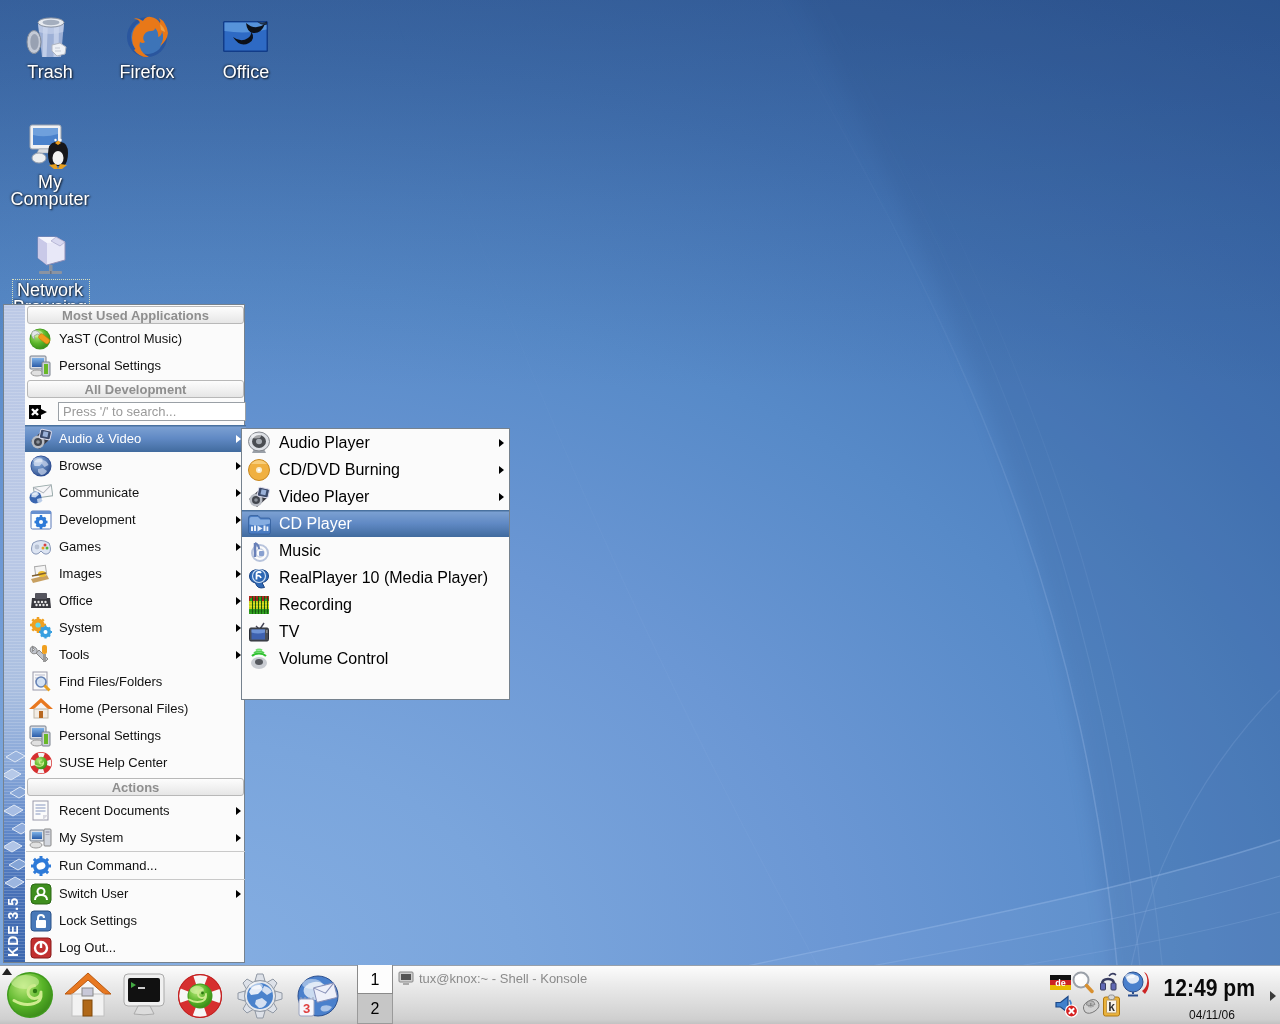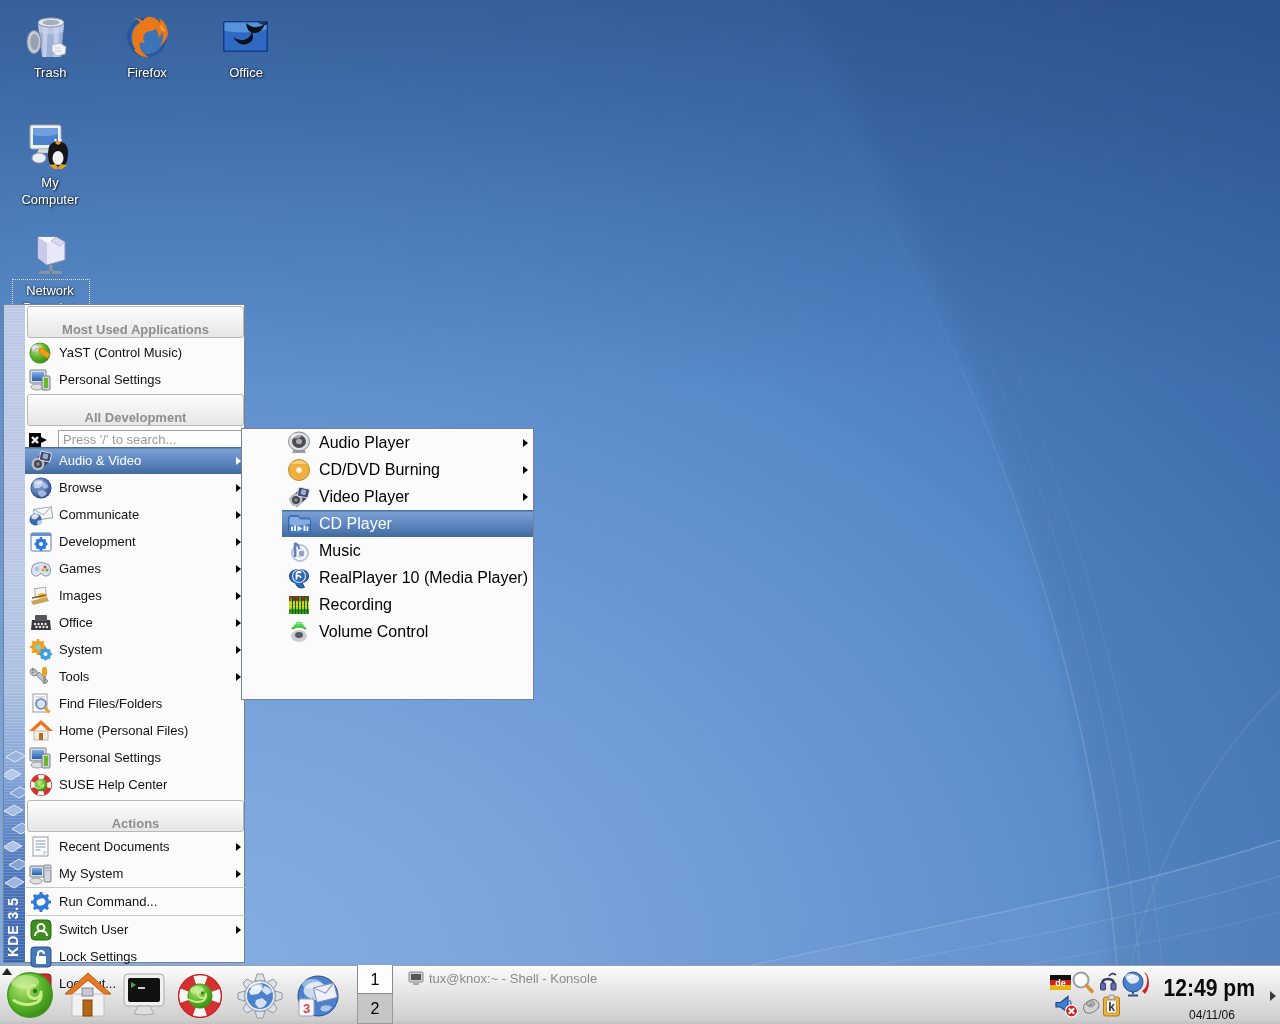--- a/index.html
+++ b/index.html
@@ -2,66 +2,66 @@
 <html><head>
 <meta charset="utf-8">
 <style>
 html,body{margin:0;padding:0;width:1280px;height:1024px;overflow:hidden;
   font-family:"Liberation Sans", sans-serif;}
 #desk{position:absolute;left:0;top:0;width:1280px;height:1024px;overflow:hidden;
   background:
    linear-gradient(180deg, rgba(18,42,85,.26) 0%, rgba(18,42,85,.10) 20%, rgba(18,42,85,0) 38%),
    radial-gradient(170% 150% at 15% 95%, #85aee2 0%, #7aa5dc 15%, #6b97d4 30%, #578ac8 45%, #4677b8 60%, #3a68aa 75%, #2f5c9e 90%, #2c599b 100%);
 }
-.di{position:absolute;width:100px;text-align:center;color:#fff;font-size:13px;
+.di{position:absolute;width:100px;text-align:center;color:#fff;font-size:18px;
   text-shadow:1px 1px 2px rgba(0,0,0,.85), -1px -1px 2px rgba(0,0,0,.35);line-height:17px;}
 .di svg{display:block;margin:0 auto 2px auto;}
 
 #kmenu{position:absolute;left:3px;top:304px;width:242px;height:659px;
   background:#fbfbfb;border:1px solid #76828e;box-sizing:border-box;z-index:5;}
 #sbar{position:absolute;left:0;top:0;width:21px;height:100%;
   background:
    repeating-linear-gradient(180deg, rgba(255,255,255,.16) 0 1px, rgba(255,255,255,0) 1px 3px),
    linear-gradient(180deg,#bcc9e6 0%,#b8c7e5 40%,#aabfe0 58%,#88a7d8 70%,#5f87c8 80%,#466fb6 90%,#3c67ae 100%);
   overflow:hidden;}
 #sbar .kde{position:absolute;left:1px;bottom:5px;
   writing-mode:vertical-rl;transform:rotate(180deg);
   color:#fff;font-weight:bold;font-size:14px;letter-spacing:1px;}
 #kc{position:absolute;left:21px;top:0;width:221px;height:100%;font-size:13px;color:#111;}
 .mh{height:15px;margin:1px 2px 1px 2px;border:1px solid #b8b8b8;border-radius:3px;
   background:linear-gradient(180deg,#fdfdfd,#e6e6e6);
-  text-align:center;font-weight:bold;color:#8e8e8e;padding-top:15px;}
+  text-align:center;font-weight:bold;color:#8e8e8e;padding-top:1px;}
 .mi{height:27px;display:flex;align-items:center;position:relative;}
 .mi .ic{width:24px;height:24px;margin-left:4px;flex:0 0 24px;}
 .mi .tx{margin-left:6px;white-space:nowrap;}
 .mi.sel{background:linear-gradient(180deg,#49719f 0,#49719f 1px,#7ba0d2 2px,#6089c4 50%,#416b9e 100%);color:#fff;}
 .arr:after{content:"";position:absolute;right:5px;top:50%;margin-top:-4px;
   border-left:5px solid #000;border-top:4px solid transparent;border-bottom:4px solid transparent;}
 .mi.sel.arr:after{border-left-color:#fff;}
 .msep{height:1px;background:#c9c9c9;margin:0 1px;}
-#srch{height:20px;position:relative;border-radius:9px;}
+#srch{height:26px;position:relative;border-radius:9px;}
 #srch svg{position:absolute;left:3px;top:3px;}
 #srch .box{position:absolute;left:33px;top:3px;width:182px;height:17px;
   border:1px solid #9aa0a6;background:#fff;color:#9a9a9a;font-size:13px;
   padding-left:4px;line-height:17px;}
 
-#sub{position:absolute;left:241px;top:428px;width:293px;height:272px;
-  background:#fbfbfb;border:1px solid #76828e;box-sizing:border-box;z-index:6;padding-left:40px;}
+#sub{position:absolute;left:241px;top:428px;width:269px;height:272px;
+  background:#fbfbfb;border:1px solid #76828e;box-sizing:border-box;z-index:6;}
 
 #panel{position:absolute;left:0;top:965px;width:1280px;height:59px;
   background:linear-gradient(180deg,#fcfcfc 0%,#ececec 30%,#dcdcdc 65%,#cfcfcf 92%,#c2c2c2 100%);
   border-top:1px solid #98a0aa;box-sizing:border-box;z-index:4;}
 .pic{position:absolute;top:973px;z-index:5;}
 #pager{position:absolute;left:357px;top:965px;width:37px;height:59px;z-index:5;
   font-size:16px;color:#000;}
 #pager .p1{position:absolute;left:0;top:0;width:36px;height:29px;background:#fdfdfd;
   border:1px solid #8a8a8a;border-top:none;text-align:center;line-height:29px;box-sizing:border-box;}
 #pager .p2{position:absolute;left:0;top:29px;width:36px;height:30px;background:#c6c6c6;
   border:1px solid #9a9a9a;border-top:none;text-align:center;line-height:30px;box-sizing:border-box;}
-#task{position:absolute;left:408px;top:969px;height:18px;z-index:5;color:#8b8b8b;
+#task{position:absolute;left:398px;top:969px;height:18px;z-index:5;color:#8b8b8b;
   font-size:13px;display:flex;align-items:center;}
 #task svg{margin-right:5px;}
 #clock{position:absolute;left:1095px;top:975px;width:160px;text-align:right;z-index:5;
   font-weight:bold;font-size:22px;color:#0a0a0a;
   transform:scale(.96,1.10);transform-origin:100% 50%;}
 #date{position:absolute;left:1132px;top:1008px;width:160px;text-align:center;z-index:5;
   font-size:12px;color:#111;}
 #hidebtn{position:absolute;left:1270px;top:991px;z-index:6;width:0;height:0;
   border-left:6px solid #3a3a3a;border-top:5px solid transparent;border-bottom:5px solid transparent;}
 #uparr{position:absolute;left:2px;top:968px;z-index:6;width:0;height:0;
@@ -344,20 +344,26 @@
         <span class="tx" style="margin-left:8px">RealPlayer 10 (Media Player)</span>
       </div>
   <div class="mi">
         <svg class="ic" style="margin-left:5px">
           <use href="#i-rec"></use>
         </svg>
         <span class="tx" style="margin-left:8px">Recording</span>
       </div>
   <div class="mi">
         <svg class="ic" style="margin-left:5px">
+          <use href="#i-tv"></use>
+        </svg>
+        <span class="tx" style="margin-left:8px">TV</span>
+      </div>
+  <div class="mi">
+        <svg class="ic" style="margin-left:5px">
           <use href="#i-vol"></use>
         </svg>
         <span class="tx" style="margin-left:8px">Volume Control</span>
       </div>
 </div>
 
 <div id="panel"></div>
 <div id="uparr"></div>
 <svg class="pic" style="left:5px;top:970px" width="50" height="50" viewBox="0 0 50 50">
       <use href="#p-geeko"></use>

